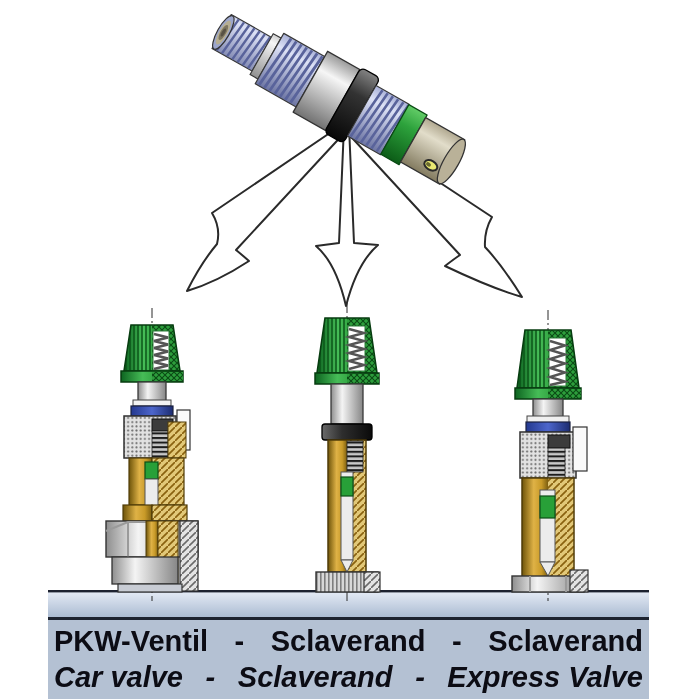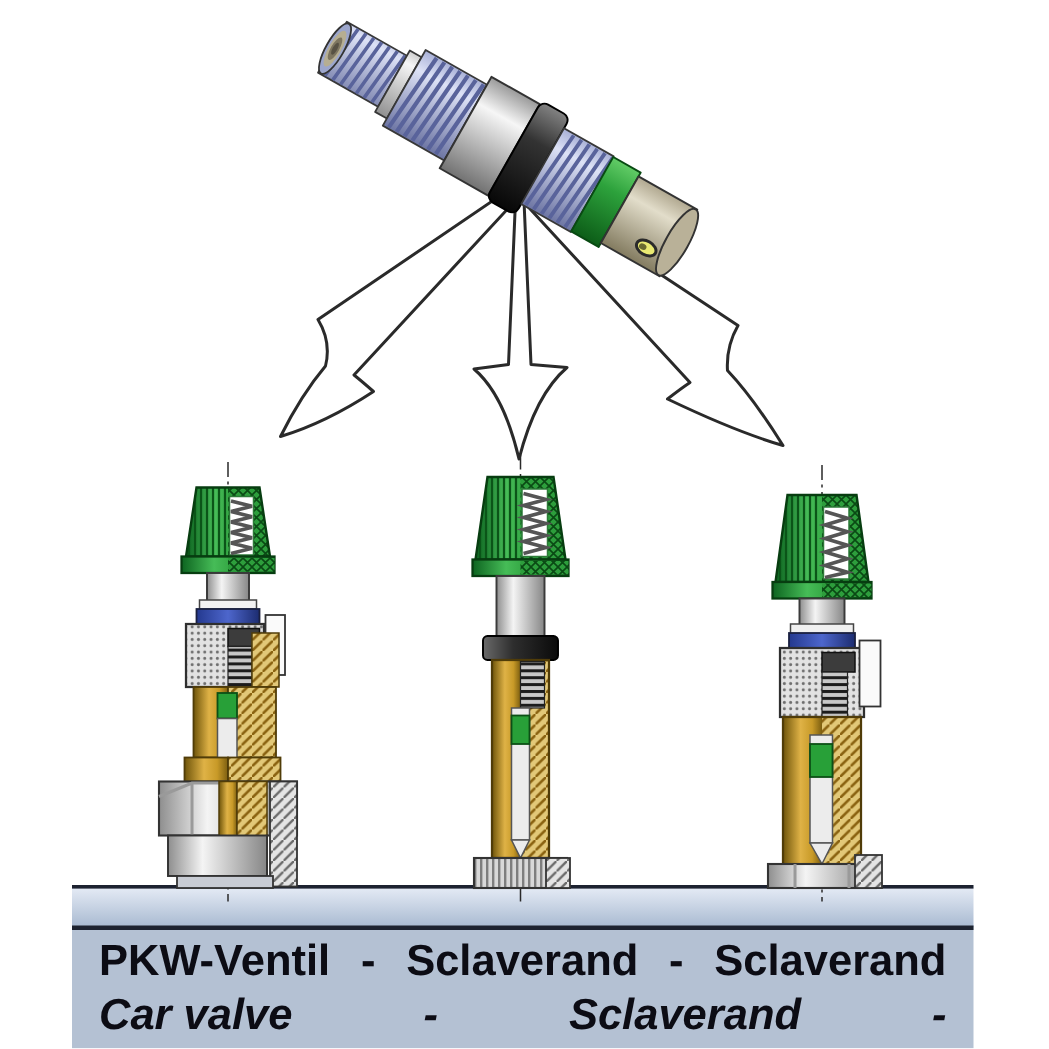--- a/index.html
+++ b/index.html
@@ -3,21 +3,21 @@
 <meta charset="utf-8">
 <style>
   html,body{margin:0;padding:0;background:#fff;}
   .stage{position:relative;width:699px;height:699px;background:#fff;overflow:hidden;
          font-family:"Liberation Sans",sans-serif;}
   .stage svg{position:absolute;left:0;top:0;}
   .footer{position:absolute;left:48px;top:617px;width:601px;height:82px;
           box-sizing:border-box;background:#b4c1d3;border-top:3px solid #1d2330;
           display:flex;flex-direction:column;justify-content:space-evenly;}
   .cap-row{display:flex;justify-content:space-between;align-items:baseline;
-           padding:0 18px;font-size:29px;line-height:1;color:#0c0c14;white-space:nowrap;}
+           padding:0 6px;font-size:29px;line-height:1;color:#0c0c14;white-space:nowrap;}
   .cap-row.de{font-weight:bold;}
   .cap-row.en{font-style:italic;font-weight:bold;}
 </style>
 </head>
 <body>
 
 <div class="stage">
 
 <svg width="699" height="618" viewBox="0 0 699 618">
 <defs>
@@ -258,16 +258,17 @@
     <span>-</span>
     <span>Sclaverand</span>
     <span>-</span>
     <span>Sclaverand</span>
   </div>
   <div class="cap-row en">
     <span>Car valve</span>
     <span>-</span>
     <span>Sclaverand</span>
     <span>-</span>
+    <span>Express Valve</span>
   </div>
 </div>
 
 </div>
 
 </body></html>

